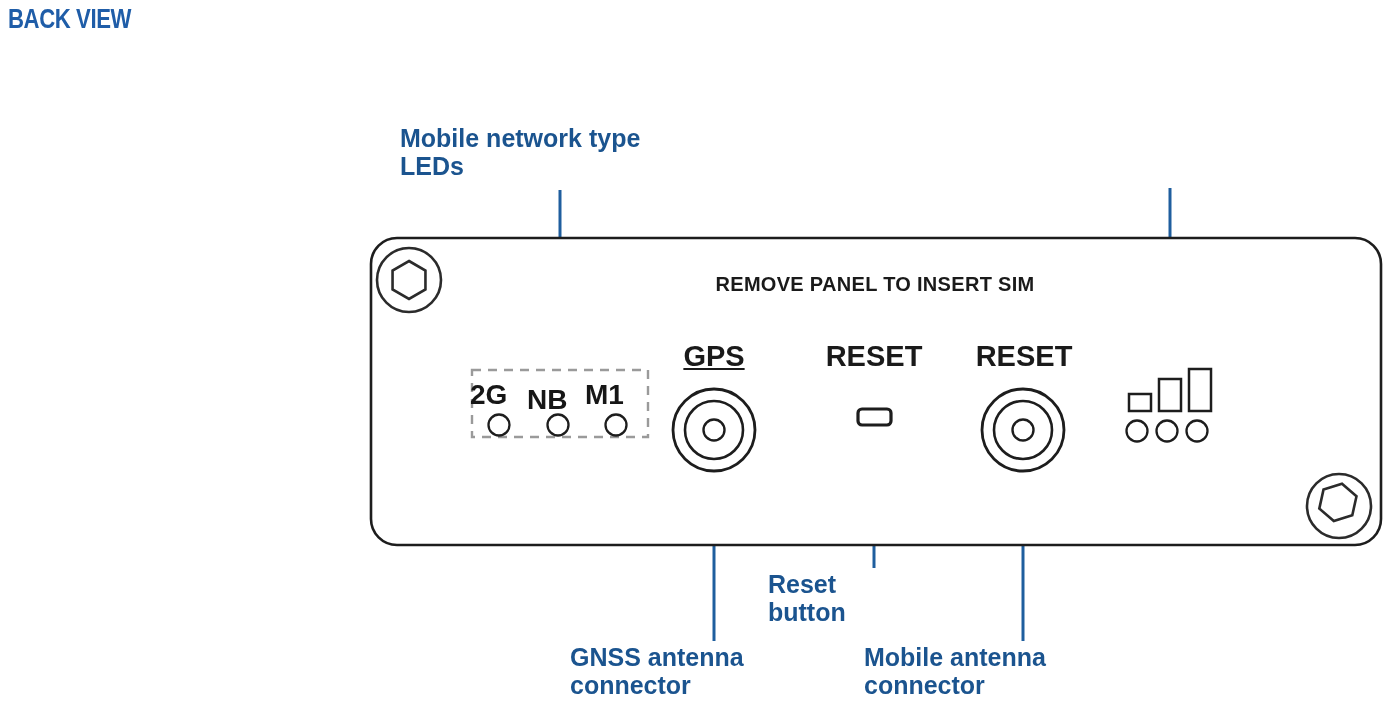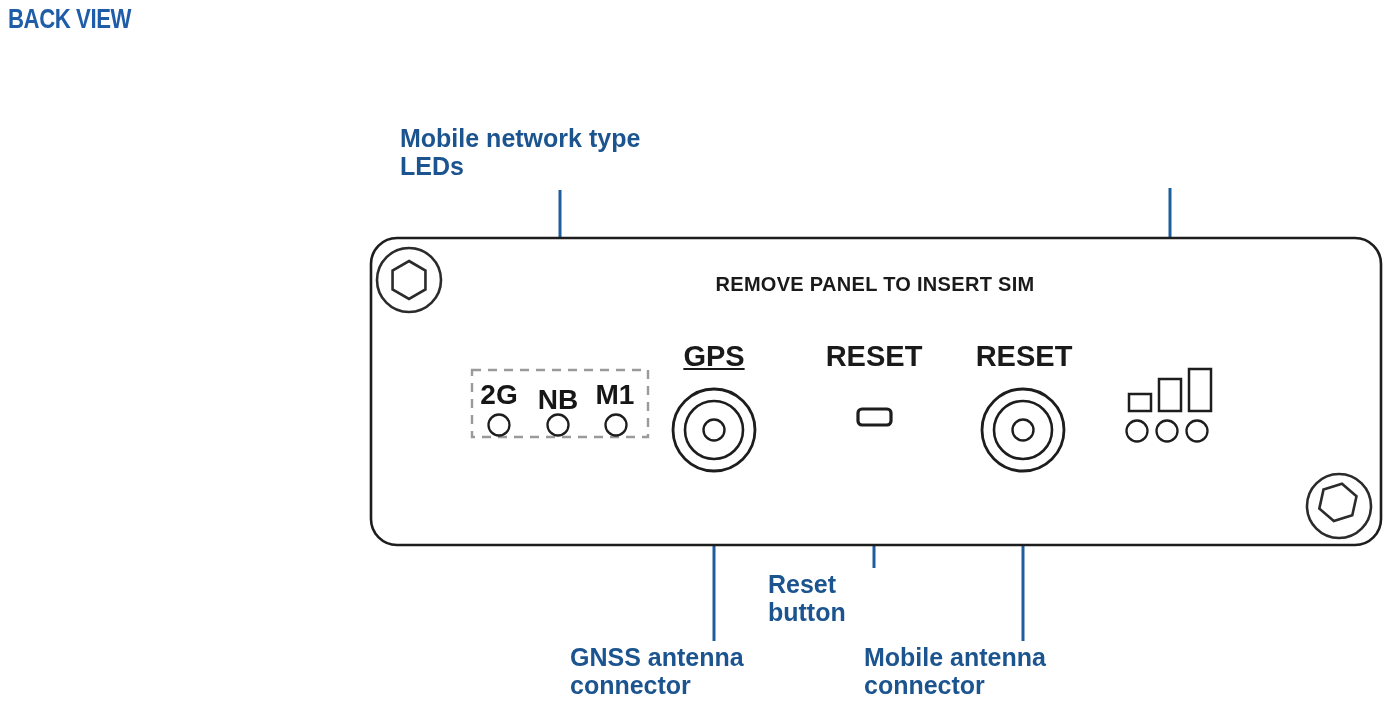--- a/index.html
+++ b/index.html
@@ -69,21 +69,20 @@
   }
   #port-label-gps   { left: 654px; top: 340px; width: 120px; font-size: 29px; text-decoration: underline; }
   #port-label-reset { left: 813px; top: 340px; width: 122px; font-size: 29px; }
   #port-label-mobile{ left: 948px; top: 340px; width: 152px; font-size: 29px; }
   .led-tag {
     position: absolute;
     color: #161616;
     font-family: "Liberation Sans", sans-serif;
     font-weight: bold;
     font-size: 28px;
-    text-align: center;
     white-space: pre;
   }
   #led-tag-2g { left: 470px; top: 379px; width: 58px; }
   #led-tag-nb { left: 527px; top: 384px; width: 62px; }
   #led-tag-m1 { left: 585px; top: 379px; width: 60px; }
 
   #callout-network-leds   { left: 400px; top: 124px; width: 330px; }
   #callout-signal-leds    { left: 1010px; top: 122px; width: 320px; }
   #callout-gnss-connector { left: 570px; top: 643px; width: 290px; }
   #callout-reset-button   { left: 768px; top: 570px; width: 210px; }

